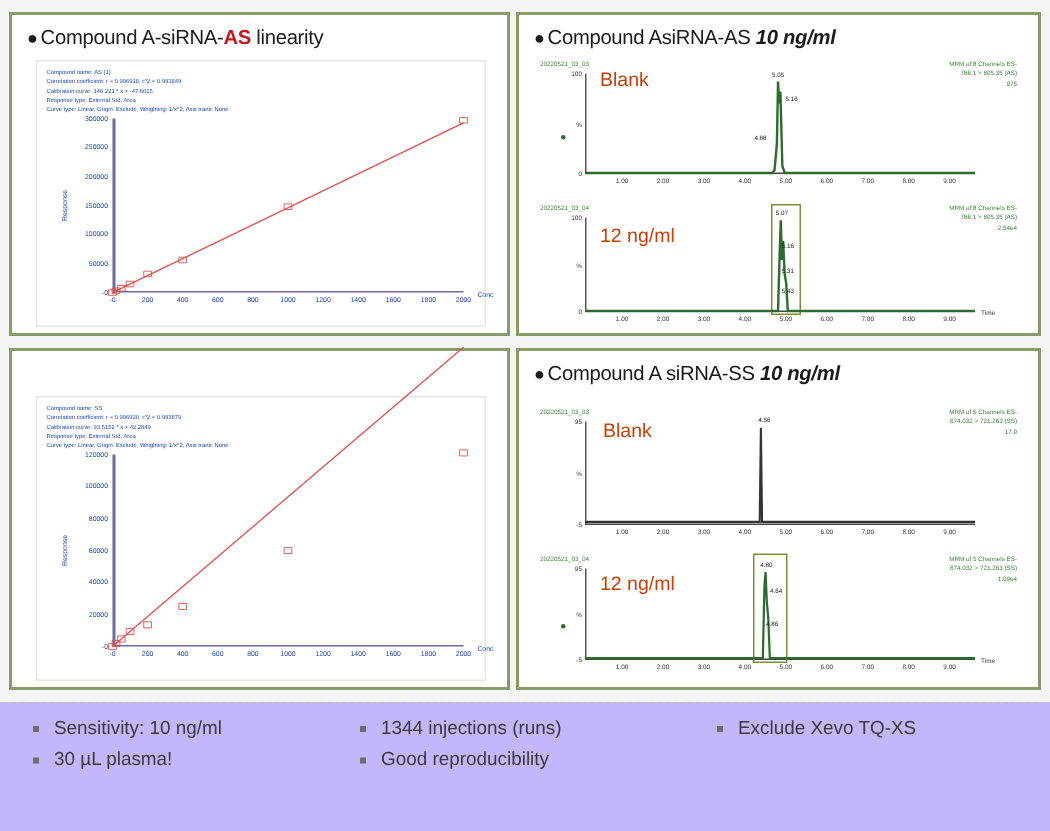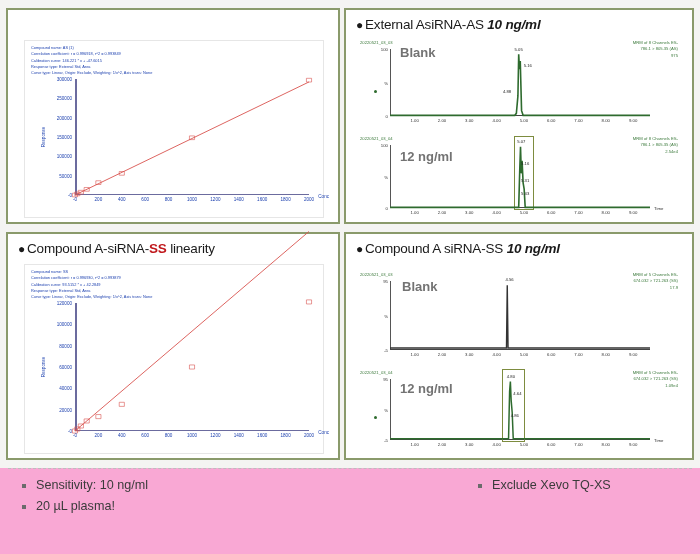--- a/index.html
+++ b/index.html
@@ -102,40 +102,40 @@
   .cxtick{
     position:absolute;top:calc(100% + 2px);
     font-size:4.3px;color:#333;transform:translateX(-50%);white-space:nowrap;
   }
   .ctime{
     position:absolute;left:calc(100% + 4px);bottom:-3px;
     font-size:4.3px;color:#333;
   }
   .ann{
     position:absolute;
-    font-size:13px;font-weight:bold;color:#737373;
+    font-size:13px;font-weight:normal;color:#c2410c;
     white-space:nowrap;
   }
   .peaklabel{
     position:absolute;font-size:4.2px;color:#222;
     transform:translateX(-50%);white-space:nowrap;
   }
   .greenbox{
     position:absolute;border:1.6px solid #7d8c3f;box-sizing:border-box;
   }
   .greendot{
     position:absolute;width:3.4px;height:3.4px;border-radius:50%;
     background:#2e6b2e;
   }
   .chromsvg{position:absolute;left:0;top:0;width:100%;height:100%;overflow:visible;}
 
   
   .footer{
     position:absolute;left:0;top:468px;width:700px;height:86px;
-    background:#f9a8d4;
+    background:#c4b5fd;
   }
   .footdiv{
     position:absolute;left:8px;right:8px;top:0;height:1px;
     border-top:1px dashed #bdbdbd;
   }
   .fcol{position:absolute;top:10px;}
   #fcol-1{left:22px;}
   #fcol-2{left:240px;}
   #fcol-3{left:478px;}
   .fitem{
@@ -146,20 +146,23 @@
     width:4px;height:4px;background:#6b6b6b;
     margin-right:10px;margin-top:6px;flex:none;
   }
 </style>
 </head>
 <body>
 
 <div class="slide">
 
   <div class="panel" id="panel-tl">
+    <div class="panel-title">
+      <span class="bullet">●</span><span>Compound A-siRNA-</span><span class="hl">AS</span><span> linearity</span>
+    </div>
 
     <div class="calfig">
       <div class="calhdr">
         <div>Compound name: AS (1)</div>
         <div>Correlation coefficient: r = 0.996918, r^2 = 0.993849</div>
         <div>Calibration curve: 146.221 * x + -47.6015</div>
         <div>Response type: External Std, Area</div>
         <div>Curve type: Linear, Origin: Exclude, Weighting: 1/x^2, Axis trans: None</div>
       </div>
       <div class="plot" id="plot-as">
@@ -195,21 +198,21 @@
           <div class="xtick" style="left: 70%;">1400</div>
           <div class="xtick" style="left: 80%;">1600</div>
           <div class="xtick" style="left: 90%;">1800</div>
           <div class="xtick" style="left: 100%;">2000</div>
         </div>
     </div>
   </div>
 
   <div class="panel" id="panel-tr">
     <div class="panel-title">
-      <span class="bullet">●</span><span>External AsiRNA-AS </span><span class="bold">10 ng/ml</span>
+      <span class="bullet">●</span><span>Compound AsiRNA-AS </span><span class="bold">10 ng/ml</span>
     </div>
 
     <div class="chrom" id="tr-chrom-1" style="top:30px;height:90px;">
       <div class="chrom-id">20220521_03_03</div>
       <div class="chrom-mrm">
         <div>MRM of 8 Channels ES-</div>
         <div>786.1 &gt; 805.35 (AS)</div>
         <div>975</div>
       </div>
       <div class="greendot" style="left:20px;top:50px;"></div>
@@ -269,23 +272,20 @@
         <div class="cxtick" style="left:51.5%;">5.00</div>
         <div class="cxtick" style="left:62%;">6.00</div>
         <div class="cxtick" style="left:72.5%;">7.00</div>
         <div class="cxtick" style="left:83%;">8.00</div>
         <div class="cxtick" style="left:93.5%;">9.00</div>
       </div>
     </div>
   </div>
 
   <div class="panel" id="panel-bl">
-    <div class="panel-title">
-      <span class="bullet">●</span><span>Compound A-siRNA-</span><span class="hl">SS</span><span> linearity</span>
-    </div>
 
     <div class="calfig">
       <div class="calhdr">
         <div>Compound name: SS</div>
         <div>Correlation coefficient: r = 0.996930, r^2 = 0.993879</div>
         <div>Calibration curve: 93.5152 * x + 42.2849</div>
         <div>Response type: External Std, Area</div>
         <div>Curve type: Linear, Origin: Exclude, Weighting: 1/x^2, Axis trans: None</div>
       </div>
       <div class="plot" id="plot-ss">
@@ -400,21 +400,31 @@
 
   <div class="footer">
     <div class="footdiv"></div>
     <div class="fcol" id="fcol-1">
       <div class="fitem">
           <span class="fbullet"></span>
           <span>Sensitivity: 10 ng/ml</span>
         </div>
       <div class="fitem">
           <span class="fbullet"></span>
-          <span>20 µL plasma!</span>
+          <span>30 µL plasma!</span>
+        </div>
+    </div>
+    <div class="fcol" id="fcol-2">
+      <div class="fitem">
+          <span class="fbullet"></span>
+          <span>1344 injections (runs)</span>
+        </div>
+      <div class="fitem">
+          <span class="fbullet"></span>
+          <span>Good reproducibility</span>
         </div>
     </div>
     <div class="fcol" id="fcol-3">
       <div class="fitem">
           <span class="fbullet"></span>
           <span>Exclude Xevo TQ-XS</span>
         </div>
     </div>
   </div>
 

